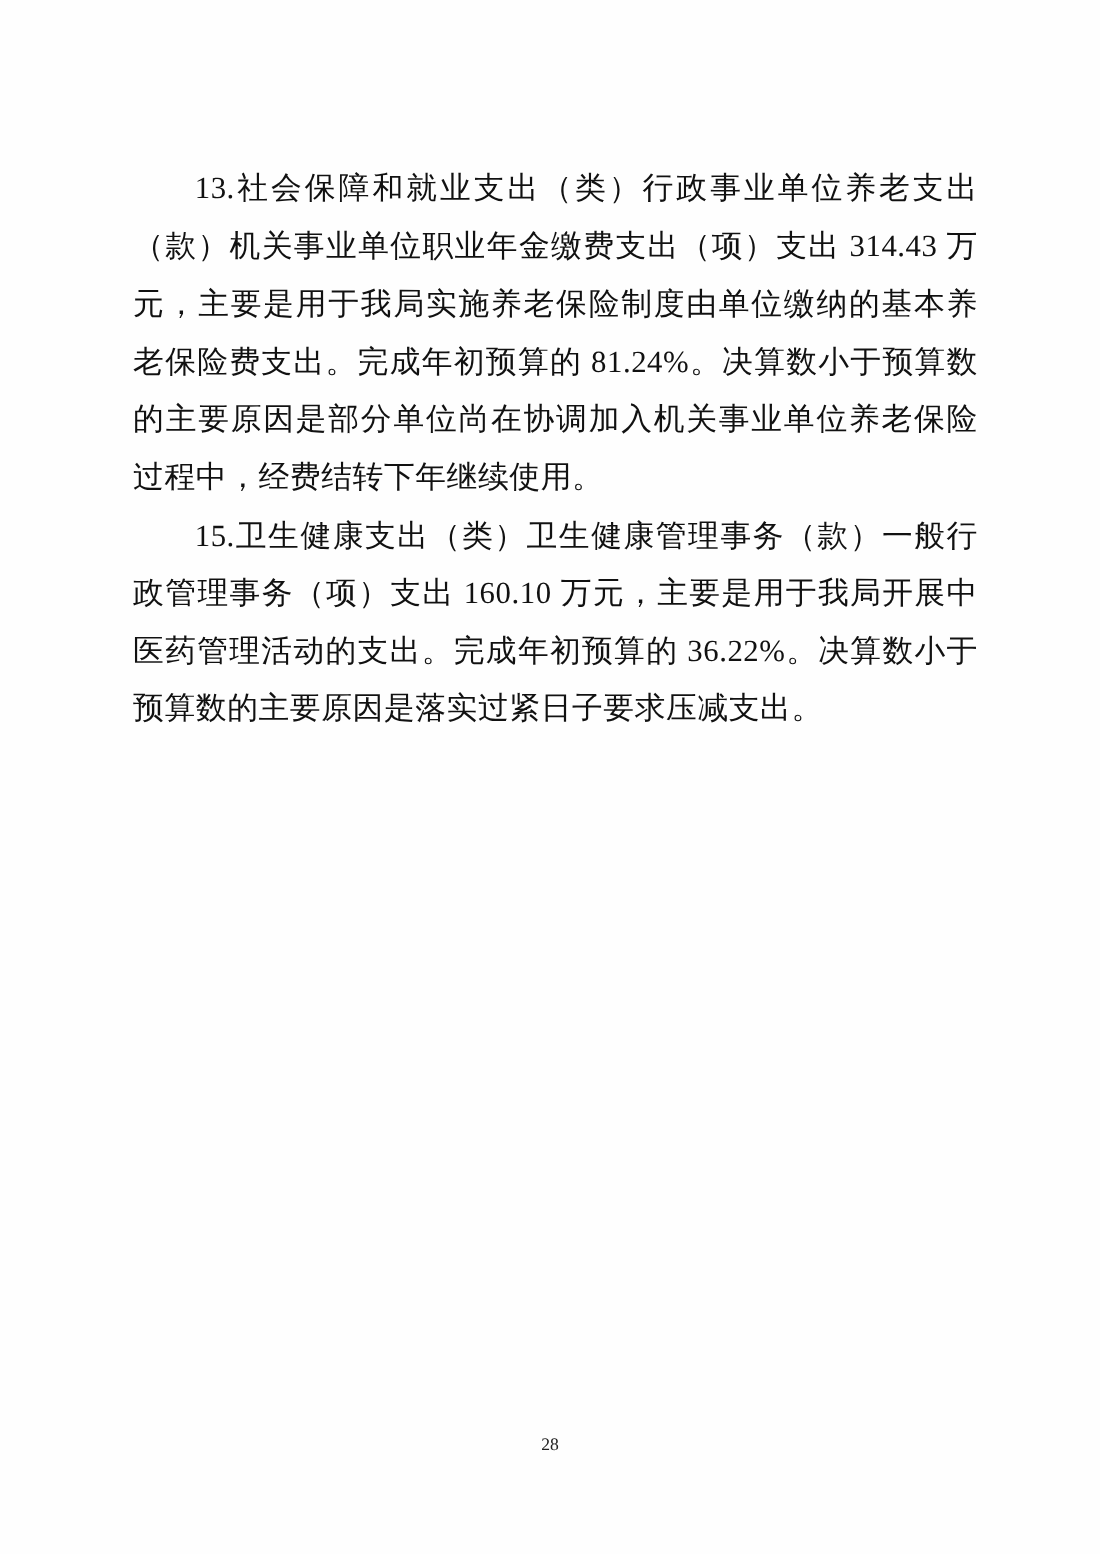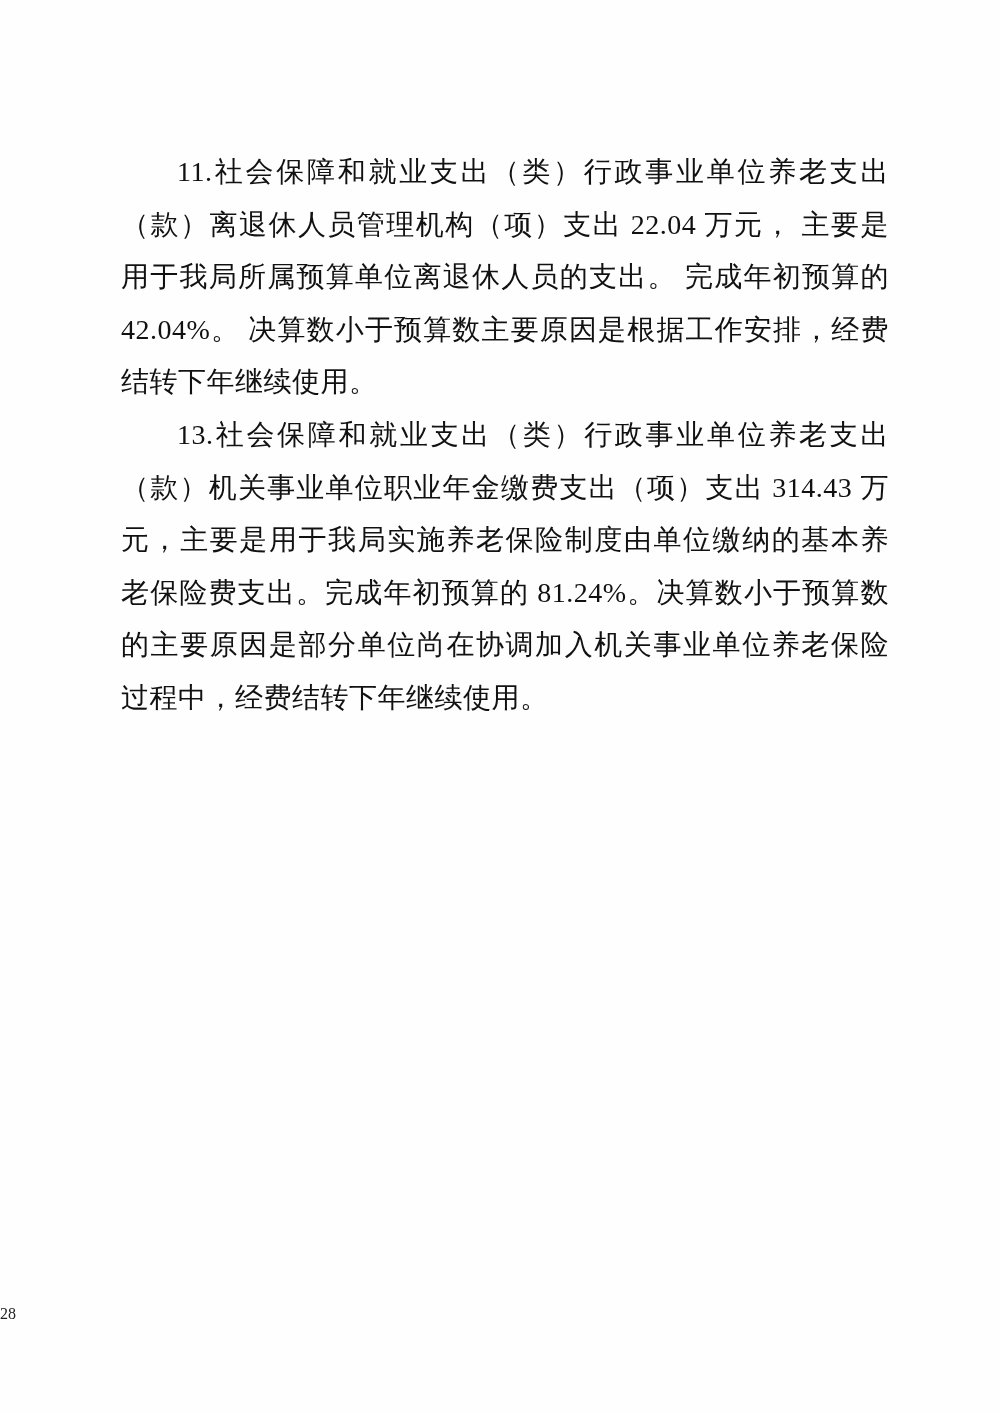--- a/index.html
+++ b/index.html
@@ -30,30 +30,31 @@
   .content p {
     margin: 0;
     padding: 0;
     text-indent: 2em;
   }
   .page-footer {
     position: absolute;
     left: 0;
     top: 1303px;
     width: 100%;
+    text-align: center;
     font-size: 16px;
     line-height: 22px;
     color: #222222;
   }
 </style>
 </head>
 <body>
 
 <div class="page">
   <div class="content">
-    <p>11.社会保障和就业支出（类）行政事业单位养老支出（款）离退休人员管理机构（项）支出 22.04 万元， 主要是用于我局所属预算单位离退休人员的支出。 完成年初预算的 42.04%。 决算数小于预算数主要原因是根据工作安排，经费结转下年继续使用。</p>
     <p>13.社会保障和就业支出（类）行政事业单位养老支出（款）机关事业单位职业年金缴费支出（项）支出 314.43 万元，主要是用于我局实施养老保险制度由单位缴纳的基本养老保险费支出。完成年初预算的 81.24%。决算数小于预算数的主要原因是部分单位尚在协调加入机关事业单位养老保险过程中，经费结转下年继续使用。</p>
+    <p>15.卫生健康支出（类）卫生健康管理事务（款）一般行政管理事务（项）支出 160.10 万元，主要是用于我局开展中医药管理活动的支出。完成年初预算的 36.22%。决算数小于预算数的主要原因是落实过紧日子要求压减支出。</p>
   </div>
 
   <div class="page-footer">
     <span>28</span>
   </div>
 </div>
 
 </body></html>

